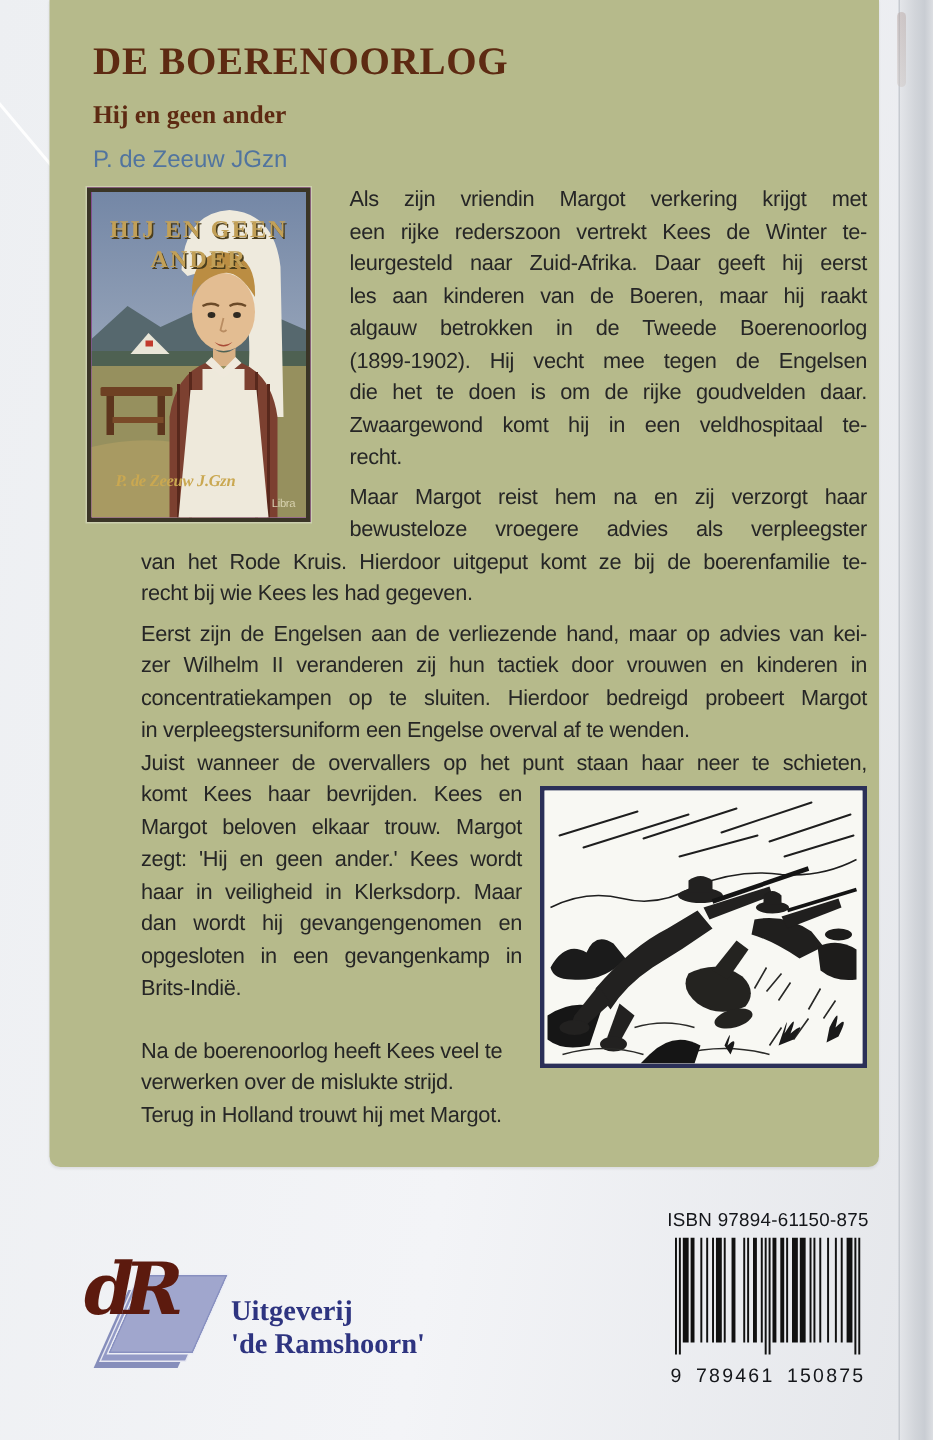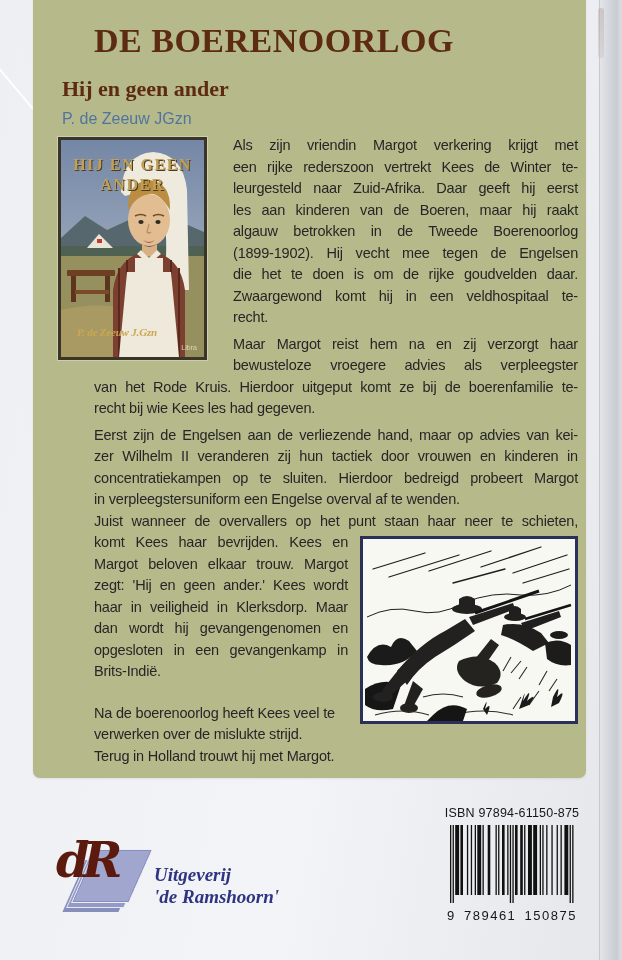--- a/index.html
+++ b/index.html
@@ -17,24 +17,24 @@
     background:linear-gradient(#b09a95,#c9c0bc); opacity:.4; }
 
   
   .panel {
     position:absolute; left:33px; top:0; width:553px; height:778px; box-sizing:border-box;
     padding:26px 8px 0 29px;
     background:var(--panel_green,#b6ba8b);
     border-radius:0 0 7px 7px;
     box-shadow:0 1px 2px rgba(0,0,0,.08);
   }
-  .h-title  { font-family:"Liberation Serif",serif; font-weight:bold; font-size:34px;
-    line-height:30px; letter-spacing:.5px; color:var(--title_brown,#5d2a12);margin-left:32px; }
-  .h-sub    { font-family:"Liberation Serif",serif; font-weight:bold; font-size:22px;
-    line-height:26px; margin-top:20px; color:var(--title_brown,#5d2a12); }
+  .h-title  { font-family:"Liberation Serif",serif; font-weight:bold; font-size:26px;
+    line-height:30px; letter-spacing:.5px; color:var(--title_brown,#5d2a12); }
+  .h-sub    { font-family:"Liberation Serif",serif; font-weight:bold; font-size:17px;
+    line-height:26px; margin-top:8px; color:var(--title_brown,#5d2a12); }
   .h-author { font-size:16px; line-height:20px; margin-top:7px; color:var(--author_blue,#51749f); }
 
   .body-text { margin-top:6px; font-size:14.5px; line-height:21.5px; letter-spacing:-.2px;
     color:#262626; }
   .body-text::after { content:""; display:block; clear:both; }
   .para { margin-top:5px;padding-left:32px; }
   .para.flow { margin-top:0; }
   .para.gap-lg { margin-top:20px; }
   .tline { text-align:justify; text-align-last:justify; }
   .tline-last { text-align-last:left; }
@@ -52,21 +52,21 @@
   .pub { position:absolute; left:58px; top:848px; display:flex; }
   .logo { position:relative; width:84px; height:68px; }
   .sheet { position:absolute; width:56px; height:52px; transform:skewX(-24deg); }
   .sheet.s3 { left:16px; top:12px; background:#8artment; background:#868ebb; }
   .sheet.s2 { left:21px; top:7px; background:#939ac6; box-shadow:0 0 0 1px #e8e9f2; }
   .sheet.s1 { left:26px; top:2px; background:#a0a6cd; box-shadow:0 0 0 1px #eceef5, inset 0 0 0 1px #8890c0; }
   .monogram { position:absolute; left:-2px; top:-16px;
     font-family:"DejaVu Serif",serif; font-style:italic; font-weight:bold;
     font-size:48px; letter-spacing:-7px; color:var(--logo_maroon,#5c1a0e); }
   .pub-name { margin-left:12px; padding-top:16px; font-family:"Liberation Serif",serif;
-    font-weight:bold; font-style:italic; font-size:19px; line-height:22px;
+    font-weight:bold; font-size:19px; line-height:22px;
     color:var(--publisher_blue,#2e3480); }
 
   
   .isbn-block { position:absolute; left:444px; top:806px; width:136px; text-align:center; }
   .isbn-label { font-size:12.5px; letter-spacing:.2px; color:#14161a; white-space:nowrap; }
   .barcode { margin-top:5px; }
   .bc-digits { display:flex; justify-content:space-between; padding:0 3px; margin-top:-1px;
     font-size:13px; color:#14161a; }
   .bc-digits span { letter-spacing:1.5px; }
 </style>

